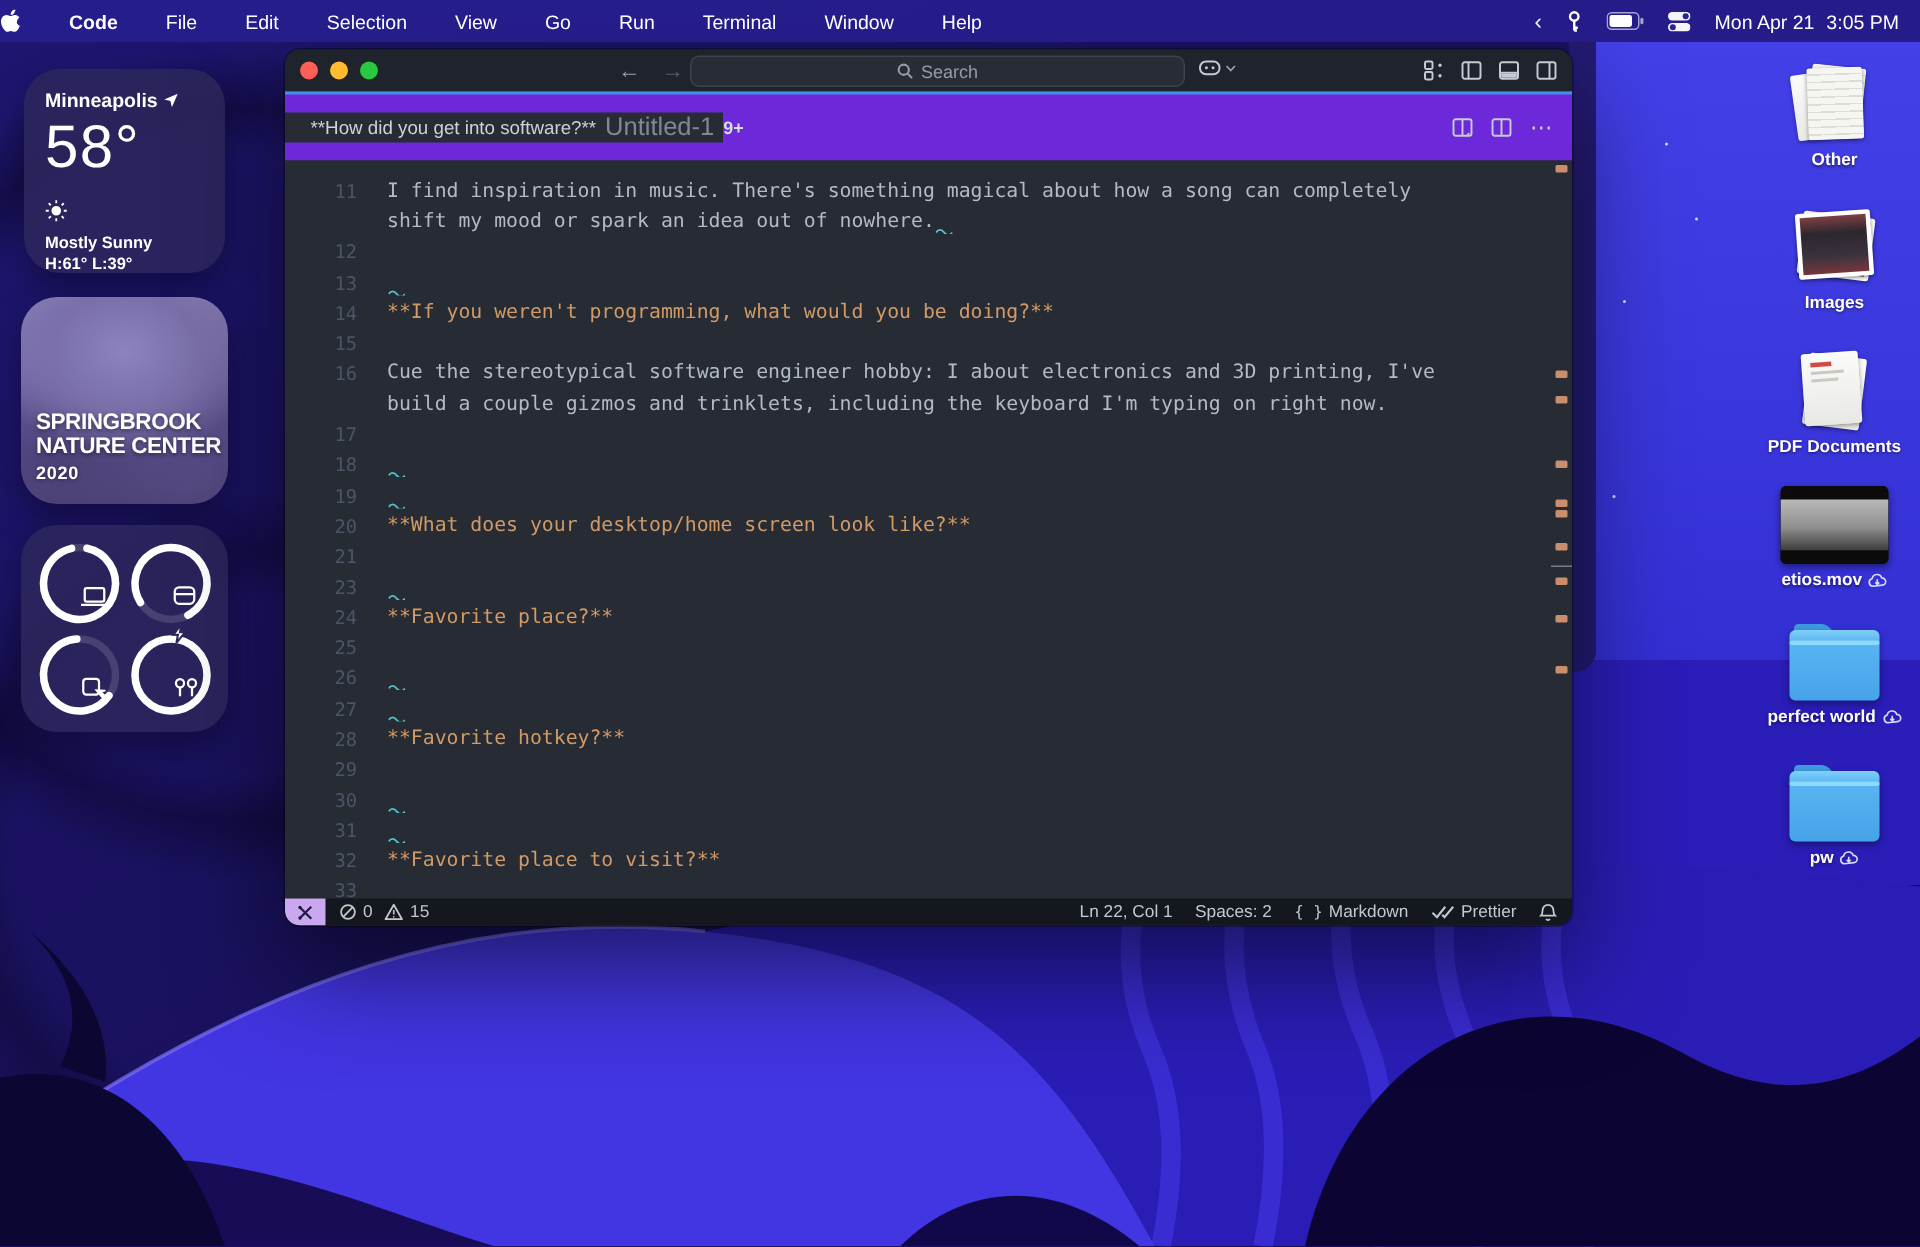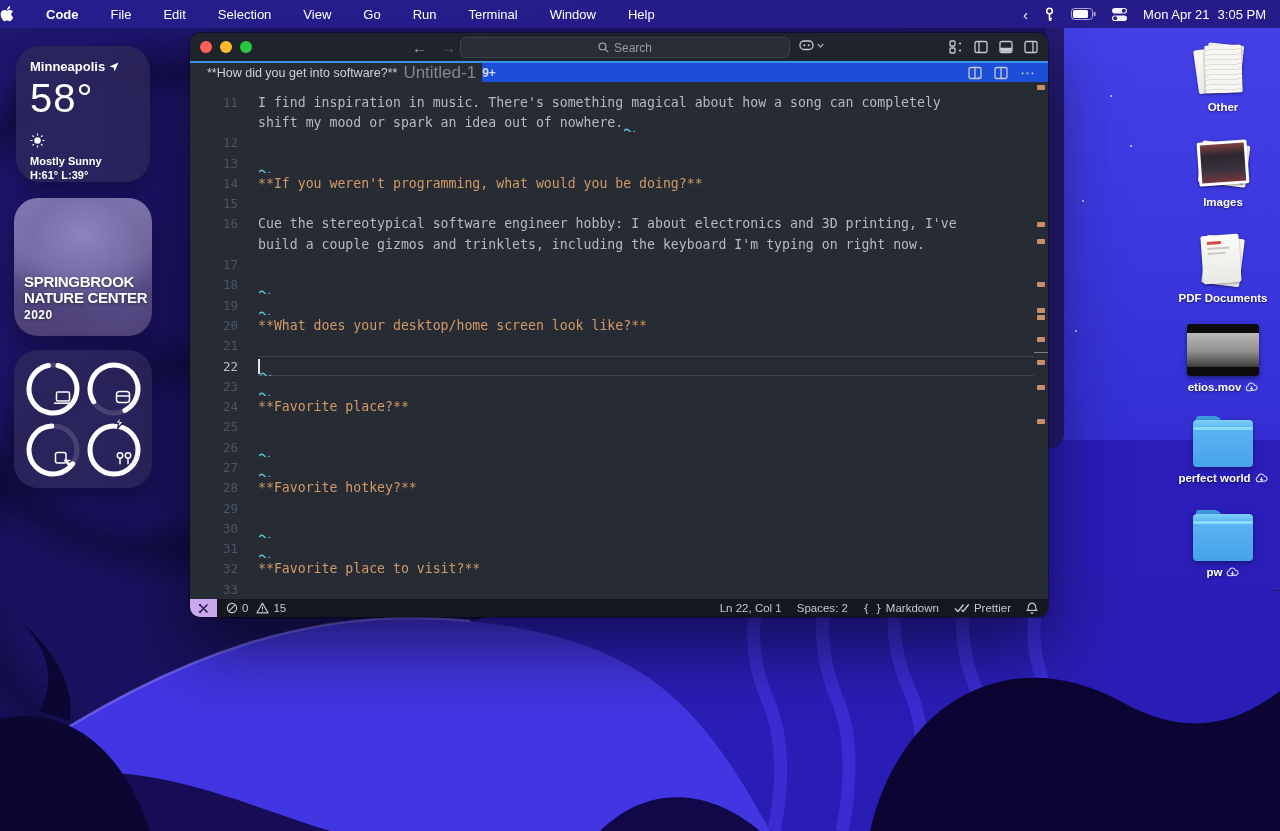--- a/index.html
+++ b/index.html
@@ -50,21 +50,21 @@
   #win{position:absolute;left:190px;top:33px;width:858px;height:584px;border-radius:10px;overflow:hidden;background:#262b34;box-shadow:0 28px 70px rgba(0,0,0,.55), 0 0 0 1px rgba(0,0,0,.35);display:flex;flex-direction:column;z-index:30}
   #titlebar{height:28px;background:#1f232b;display:flex;align-items:center;position:relative;flex:0 0 auto}
   .tlights{display:flex;gap:8px;padding-left:10px}
   .tlights i{width:12px;height:12px;border-radius:50%;display:block}
   .tl-close{background:#ff5f57}.tl-min{background:#febc2e}.tl-max{background:#28c840}
   .navarrows{position:absolute;left:222px;top:0;height:28px;display:flex;align-items:center;gap:14px;color:#9aa0ab;font-size:15px}
   .navarrows .fwd{opacity:.45}
   #searchbox{position:absolute;left:270px;top:4px;width:330px;height:21px;border-radius:6px;background:#272c35;border:1px solid #3e434d;display:flex;align-items:center;justify-content:center;gap:5px;color:#969ca6;font-size:12px}
   #copilot{position:absolute;left:608px;top:5px;display:flex;align-items:center;gap:2px;color:#c6cad2}
   .tb-icons{position:absolute;right:10px;top:0;height:28px;display:flex;align-items:center;gap:11px}
-  #tabbar{height:21px;background:#1d4ed8;border-top:2px solid rgba(64,153,236,.9);display:flex;align-items:center;position:relative;flex:0 0 auto}
+  #tabbar{height:46px;background:#6d28d9;border-top:2px solid rgba(64,153,236,.9);display:flex;align-items:center;position:relative;flex:0 0 auto}
   #tab1{width:292px;background:#262b34;display:flex;align-items:center;gap:6px;padding:0 10px 0 11px;position:relative}
   .tabtitle{color:#cdd2da;font-size:12.5px;white-space:nowrap}
   .tabdesc{color:#828892;font-size:17px;white-space:nowrap}
   .tabbadge{color:#d7dbe2;font-size:12px;font-weight:bold}
   .dirty{width:8px;height:8px;border-radius:50%;background:#e6e9ee;margin-left:2px}
   .tabbar-actions{position:absolute;right:12px;top:0;height:100%;display:flex;align-items:center;gap:12px;color:#c6cad2}
   .tabbar-actions .more{font-size:15px;letter-spacing:1px;color:#c6cad2}
   #editor{flex:1 1 auto;position:relative;background:#262b34;overflow:hidden}
   #lines{position:absolute;left:0;top:10px;right:14px}
   .edrow{display:flex;height:20.3px;align-items:center;font-family:"DejaVu Sans Mono",monospace;font-size:13.2px}
@@ -392,26 +392,20 @@
               </svg></span></span>
         </div>
         <div class="edrow">
           <span class="lnum">20</span>
           <span class="codecell mdbold">**What does your desktop/home screen look like?**</span>
         </div>
         <div class="edrow">
           <span class="lnum">21</span>
           <span class="codecell"></span>
         </div>
-        <div class="edrow current">
-          <span class="lnum active">22</span>
-          <span class="codecell"><span class="cursor"></span><span class="squig"><svg width="11" height="5" viewBox="0 0 11 5">
-                <path d="M0 4 Q2.75 0.5 5.5 4 T11 4" fill="none" stroke="#56c2ce" stroke-width="1.3"></path>
-              </svg></span></span>
-        </div>
         <div class="edrow">
           <span class="lnum">23</span>
           <span class="codecell"><span class="squig"><svg width="11" height="5" viewBox="0 0 11 5">
                 <path d="M0 4 Q2.75 0.5 5.5 4 T11 4" fill="none" stroke="#56c2ce" stroke-width="1.3"></path>
               </svg></span></span>
         </div>
         <div class="edrow">
           <span class="lnum">24</span>
           <span class="codecell mdbold">**Favorite place?**</span>
         </div>

